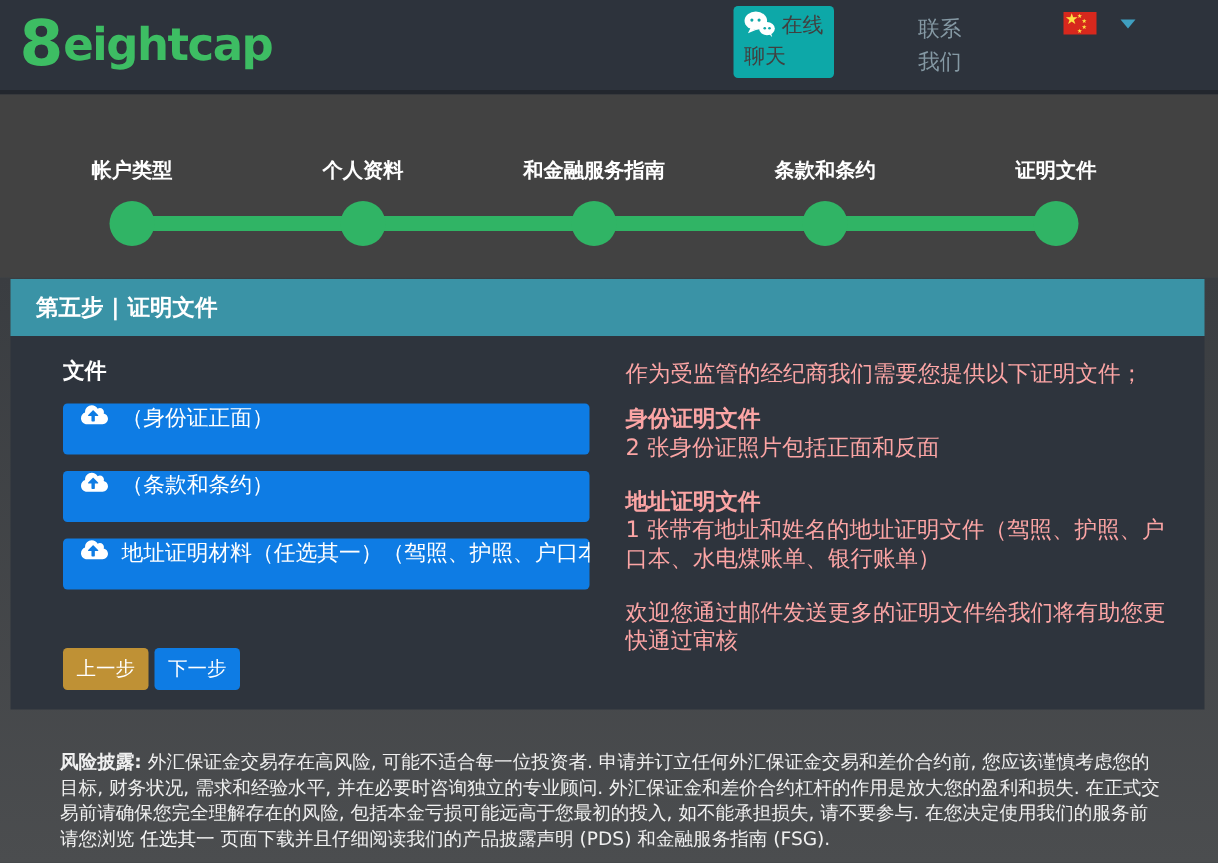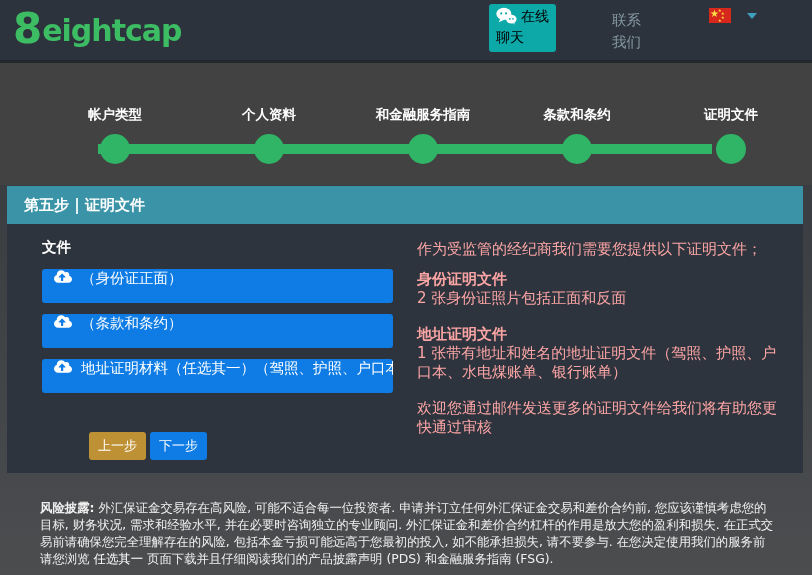--- a/index.html
+++ b/index.html
@@ -12,44 +12,44 @@
   
   .top-header {
     position:absolute; top:0; left:0; width:812px; height:63px;
     background:#2d333c; border-bottom:3px solid #23272e;
   }
   .logo { position:absolute; left:13px; top:7px; display:flex; align-items:center; color:#3dbd63; cursor:pointer; }
   .logo-mark { font-size:42px; font-weight:800; line-height:44px; letter-spacing:-2px; }
   .logo-text { font-size:30px; font-weight:700; letter-spacing:-1px; margin-left:2px; padding-top:2px; }
   .chat-btn {
     position:absolute; left:489px; top:4px; width:67px; height:48px;
-    background:#0da8a8; border:none; border-radius:3px; color:#000000;
+    background:#0da8a8; border:none; border-radius:3px; color:#404040;
     font-size:14px; line-height:21px; text-align:left; padding:3px 7px;
-    font-family:Liberation Mono, monospace; cursor:pointer;
+    font-family:Liberation Serif, serif; cursor:pointer;
   }
   .chat-btn svg { vertical-align:-4px; margin-right:4px; }
   .contact {
     position:absolute; left:612px; top:9px; width:38px;
     color:#8599a4; font-size:14.5px; line-height:22px; text-align:left; cursor:pointer;
   }
   .lang { position:absolute; left:709px; top:8px; display:flex; align-items:center; cursor:pointer; }
   .flag { width:22px; height:15px; background:#d7281d; position:relative; flex:none; }
   .flag .s0 { position:absolute; left:1px; top:-2px; color:#fde244; font-size:10px; line-height:15px; }
   .flag .s1,.flag .s2,.flag .s3,.flag .s4 { position:absolute; color:#fde244; font-size:4px; line-height:4px; }
   .flag .s1 { left:9px; top:1px; } .flag .s2 { left:12px; top:4px; }
   .flag .s3 { left:12px; top:8px; } .flag .s4 { left:9px; top:11px; }
   .caret {
     width:0; height:0; margin-left:16px;
     border-left:5px solid transparent; border-right:5px solid transparent;
     border-top:6px solid #3f9fc0;
   }
   
   .stepper { position:absolute; top:63px; left:0; width:812px; height:122px; background:#424242; }
   .step-line { position:absolute; left:98px; top:81px; width:614px; height:10px; background:#30b465; }
-  .steps { position:absolute; left:38px; top:0; width:770px; display:flex; }
+  .steps { position:absolute; left:11px; top:0; width:770px; display:flex; }
   .step { flex:1; text-align:center; cursor:pointer; }
   .step-label { margin-top:42px; font-size:13.5px; font-weight:bold; color:#fff; line-height:18px; }
   .step-dot { width:30px; height:30px; border-radius:50%; background:#30b465; margin:11px auto 0; position:relative; }
   
   .main { position:absolute; top:185px; left:0; width:812px; height:390px;
           background:linear-gradient(#3a3d41,#4b4d4f); }
   .panel { margin:1px 9px 0 7px; }
   .panel-hd {
     height:38px; background:#3a93a6; color:#fff; font-size:15px; font-weight:bold;
     line-height:38px; padding:0 17px;
@@ -58,21 +58,21 @@
   .col-left { width:351px; margin-right:24px; flex:none; }
   .files-h { font-size:14.5px; font-weight:bold; color:#fff; margin:1px 0 12px; }
   .up-btn {
     display:flex; align-items:flex-start; width:351px; height:34px;
     background:#0e7ce4; border:none; border-radius:3px; color:#fff;
     font-size:14.5px; padding:0 12px; margin-bottom:11px;
     white-space:nowrap; overflow:hidden; text-align:left;
     font-family:inherit; cursor:pointer;
   }
   .up-btn svg { flex:none; margin-right:9px; }
-  .actions { margin-top:39px; display:flex; gap:4px;margin-left:47px; }
+  .actions { margin-top:39px; display:flex; gap:4px; }
   .btn-sm {
     width:57px; height:28px; border:none; border-radius:3px; color:#fff;
     font-size:13px; font-family:inherit; cursor:pointer;
   }
   .btn-prev { background:#bf9135; }
   .btn-next { background:#0e7ce4; }
   .col-right { flex:1; color:#fca5a5; font-size:15px; line-height:19px; padding-top:3px; }
   .intro { margin:0 0 11px; }
   .sec-h { font-weight:bold; margin:0; }
   .sec-b { margin:0 0 17px; }

